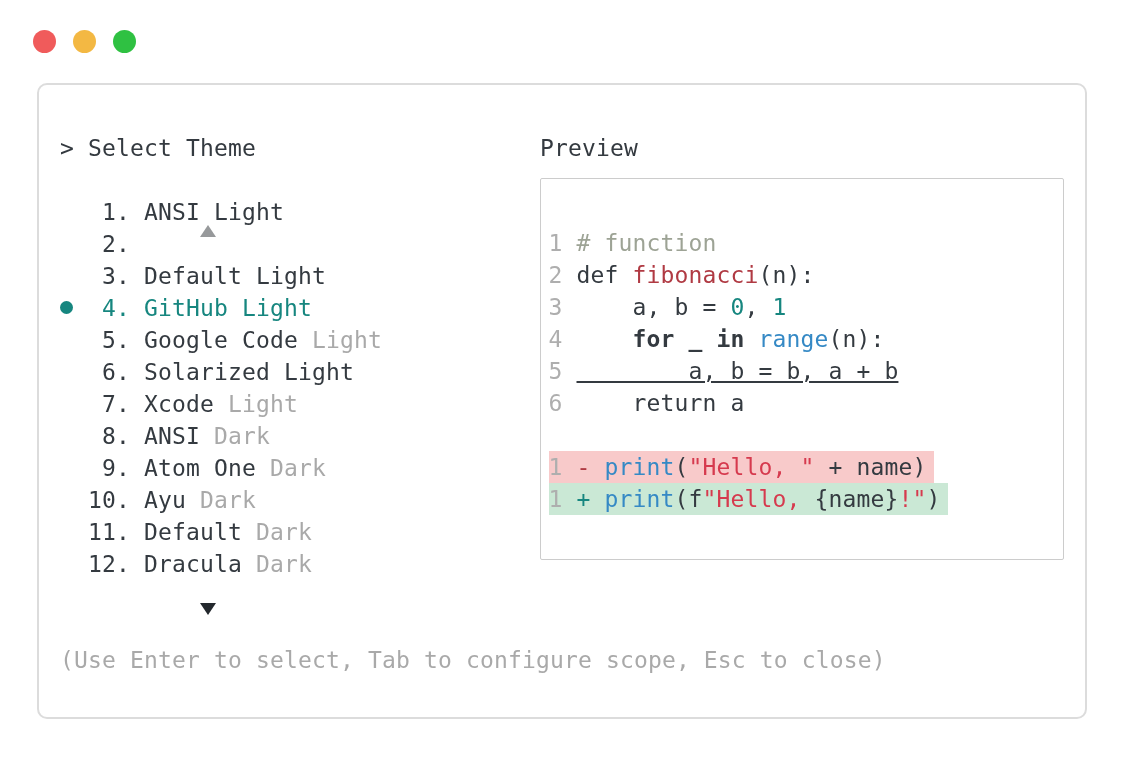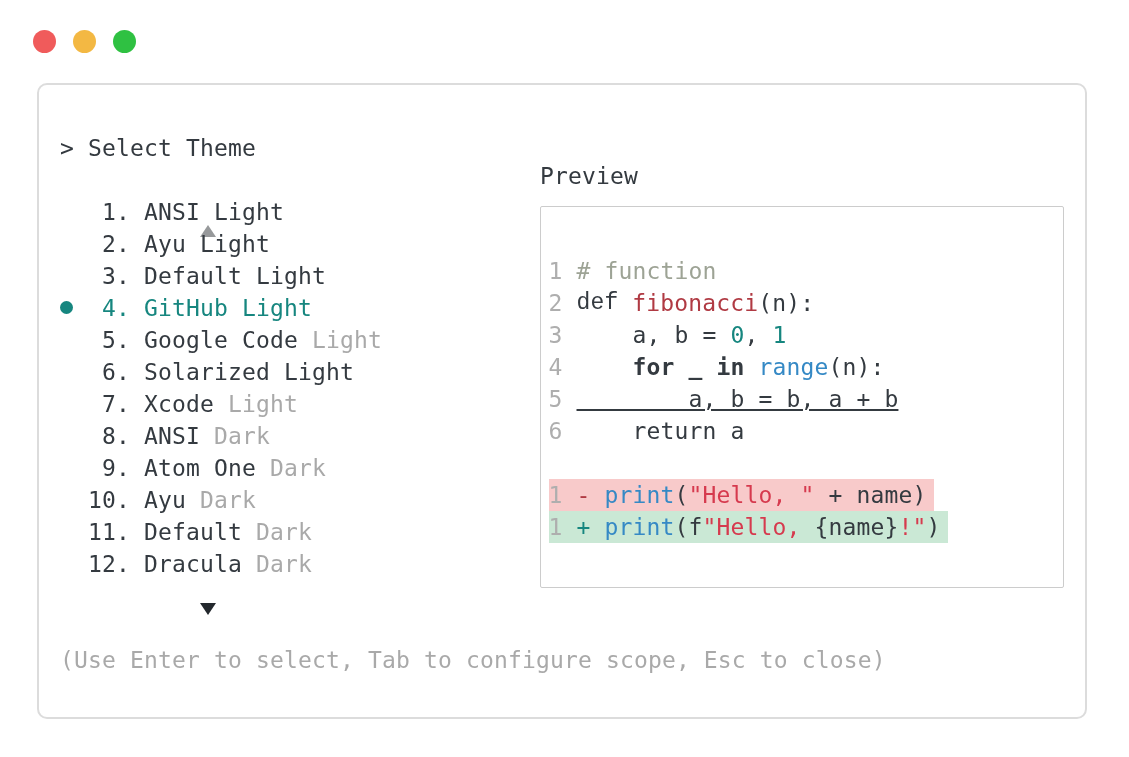--- a/index.html
+++ b/index.html
@@ -29,21 +29,21 @@
   .gapcol{width:14px;flex:none;}
   .suffix{color:var(--muted);}
   .item{cursor:pointer;}
   .item.selected .numcol,.item.selected .label{color:var(--selected);}
   .bullet{width:13px;height:13px;border-radius:50%;background:var(--selected);margin-top:9px;}
   .tri-up{width:0;height:0;border-left:8px solid transparent;border-right:8px solid transparent;
     border-bottom:12px solid #97999b;margin-top:10px;}
   .tri-down{width:0;height:0;border-left:8px solid transparent;border-right:8px solid transparent;
     border-top:12px solid #23282d;margin-top:10px;}
   .footer{margin-top:32px;color:var(--muted);}
-  .ptitle{color:var(--text);margin-top:28px;}
+  .ptitle{color:var(--text);}
   .preview-box{margin-top:14px;height:382px;box-sizing:border-box;
     border:1.5px solid #cccccc;border-radius:2px;background:#fff;
     padding:48px 10px 0 7.5px;overflow:hidden;}
   .pl{height:32px;line-height:32px;display:flex;white-space:pre;}
   .pl .ln{width:14px;flex:none;text-align:right;color:var(--line-number);}
   .pl .lgap{width:14px;flex:none;}
   .pl.removed{width:fit-content;background:var(--removed-bg);padding-right:8px;}
   .pl.added{width:fit-content;background:var(--added-bg);padding-right:8px;}
 </style>
 </head>
@@ -67,21 +67,21 @@
       </div>
 
       <div class="row">
         <span class="marker">
           <span class="tri-up"></span>
         </span>
       </div>
 
       <div id="theme-list">
           <div class="row item"><span class="marker"></span><span class="numcol">1.</span><span class="gapcol"></span><span class="label">ANSI Light</span></div>
-          <div class="row item"><span class="marker"></span><span class="numcol">2.</span><span class="gapcol"></span><span class="label">Ayu Light</span></div>
+          <div class="row item"><span class="marker"></span><span class="numcol">2.</span><span class="gapcol"></span></div>
           <div class="row item"><span class="marker"></span><span class="numcol">3.</span><span class="gapcol"></span><span class="label">Default Light</span></div>
           <div class="row item selected"><span class="marker"><span class="bullet" style="display: block;"></span></span><span class="numcol">4.</span><span class="gapcol"></span><span class="label">GitHub Light</span></div>
           <div class="row item"><span class="marker"></span><span class="numcol">5.</span><span class="gapcol"></span><span class="label">Google Code</span><span class="suffix"> Light</span></div>
           <div class="row item"><span class="marker"></span><span class="numcol">6.</span><span class="gapcol"></span><span class="label">Solarized Light</span></div>
           <div class="row item"><span class="marker"></span><span class="numcol">7.</span><span class="gapcol"></span><span class="label">Xcode</span><span class="suffix"> Light</span></div>
           <div class="row item"><span class="marker"></span><span class="numcol">8.</span><span class="gapcol"></span><span class="label">ANSI</span><span class="suffix"> Dark</span></div>
           <div class="row item"><span class="marker"></span><span class="numcol">9.</span><span class="gapcol"></span><span class="label">Atom One</span><span class="suffix"> Dark</span></div>
           <div class="row item"><span class="marker"></span><span class="numcol">10.</span><span class="gapcol"></span><span class="label">Ayu</span><span class="suffix"> Dark</span></div>
           <div class="row item"><span class="marker"></span><span class="numcol">11.</span><span class="gapcol"></span><span class="label">Default</span><span class="suffix"> Dark</span></div>
           <div class="row item"><span class="marker"></span><span class="numcol">12.</span><span class="gapcol"></span><span class="label">Dracula</span><span class="suffix"> Dark</span></div>
@@ -93,21 +93,21 @@
         </span>
       </div>
 
       <div class="row footer">(Use Enter to select, Tab to configure scope, Esc to close)</div>
     </div>
 
     <div class="right-pane">
       <div class="row ptitle">Preview</div>
       <div class="preview-box" id="preview-code">
           <div class="pl"><span class="ln">1</span><span class="lgap"></span><span class="seg" style="color: var(--comment);"># function</span></div>
-          <div class="pl"><span class="ln">2</span><span class="lgap"></span><span class="seg" style="color: var(--text); font-family: Liberation Mono, monospace;">def </span><span class="seg" style="color: var(--function);">fibonacci</span><span class="seg" style="color: var(--text);">(n):</span></div>
+          <div class="pl"><span class="ln">2</span><span class="lgap"></span><span class="seg" style="color: var(--text);">def </span><span class="seg" style="color: var(--function);">fibonacci</span><span class="seg" style="color: var(--text);">(n):</span></div>
           <div class="pl"><span class="ln">3</span><span class="lgap"></span><span class="seg" style="color: var(--text);">    a, b = </span><span class="seg" style="color: var(--number);">0</span><span class="seg" style="color: var(--text);">, </span><span class="seg" style="color: var(--number);">1</span></div>
           <div class="pl"><span class="ln">4</span><span class="lgap"></span><span class="seg" style="color: var(--text); font-weight: bold;">    for _ in </span><span class="seg" style="color: var(--builtin);">range</span><span class="seg" style="color: var(--text);">(n):</span></div>
           <div class="pl"><span class="ln">5</span><span class="lgap"></span><span class="seg" style="color: var(--text); text-decoration: underline;">        a, b = b, a + b</span></div>
           <div class="pl"><span class="ln">6</span><span class="lgap"></span><span class="seg" style="color: var(--text);">    return a</span></div>
           <div class="pl"></div>
           <div class="pl removed"><span class="ln">1</span><span class="lgap"></span><span class="seg" style="color: var(--removed-sign);">- </span><span class="seg" style="color: var(--builtin);">print</span><span class="seg" style="color: var(--text);">(</span><span class="seg" style="color: var(--string);">"Hello, "</span><span class="seg" style="color: var(--text);"> + name)</span></div>
           <div class="pl added"><span class="ln">1</span><span class="lgap"></span><span class="seg" style="color: var(--added-sign);">+ </span><span class="seg" style="color: var(--builtin);">print</span><span class="seg" style="color: var(--text);">(f</span><span class="seg" style="color: var(--string);">"Hello, </span><span class="seg" style="color: var(--text);">{name}</span><span class="seg" style="color: var(--string);">!"</span><span class="seg" style="color: var(--text);">)</span></div>
         </div>
     </div>
 

